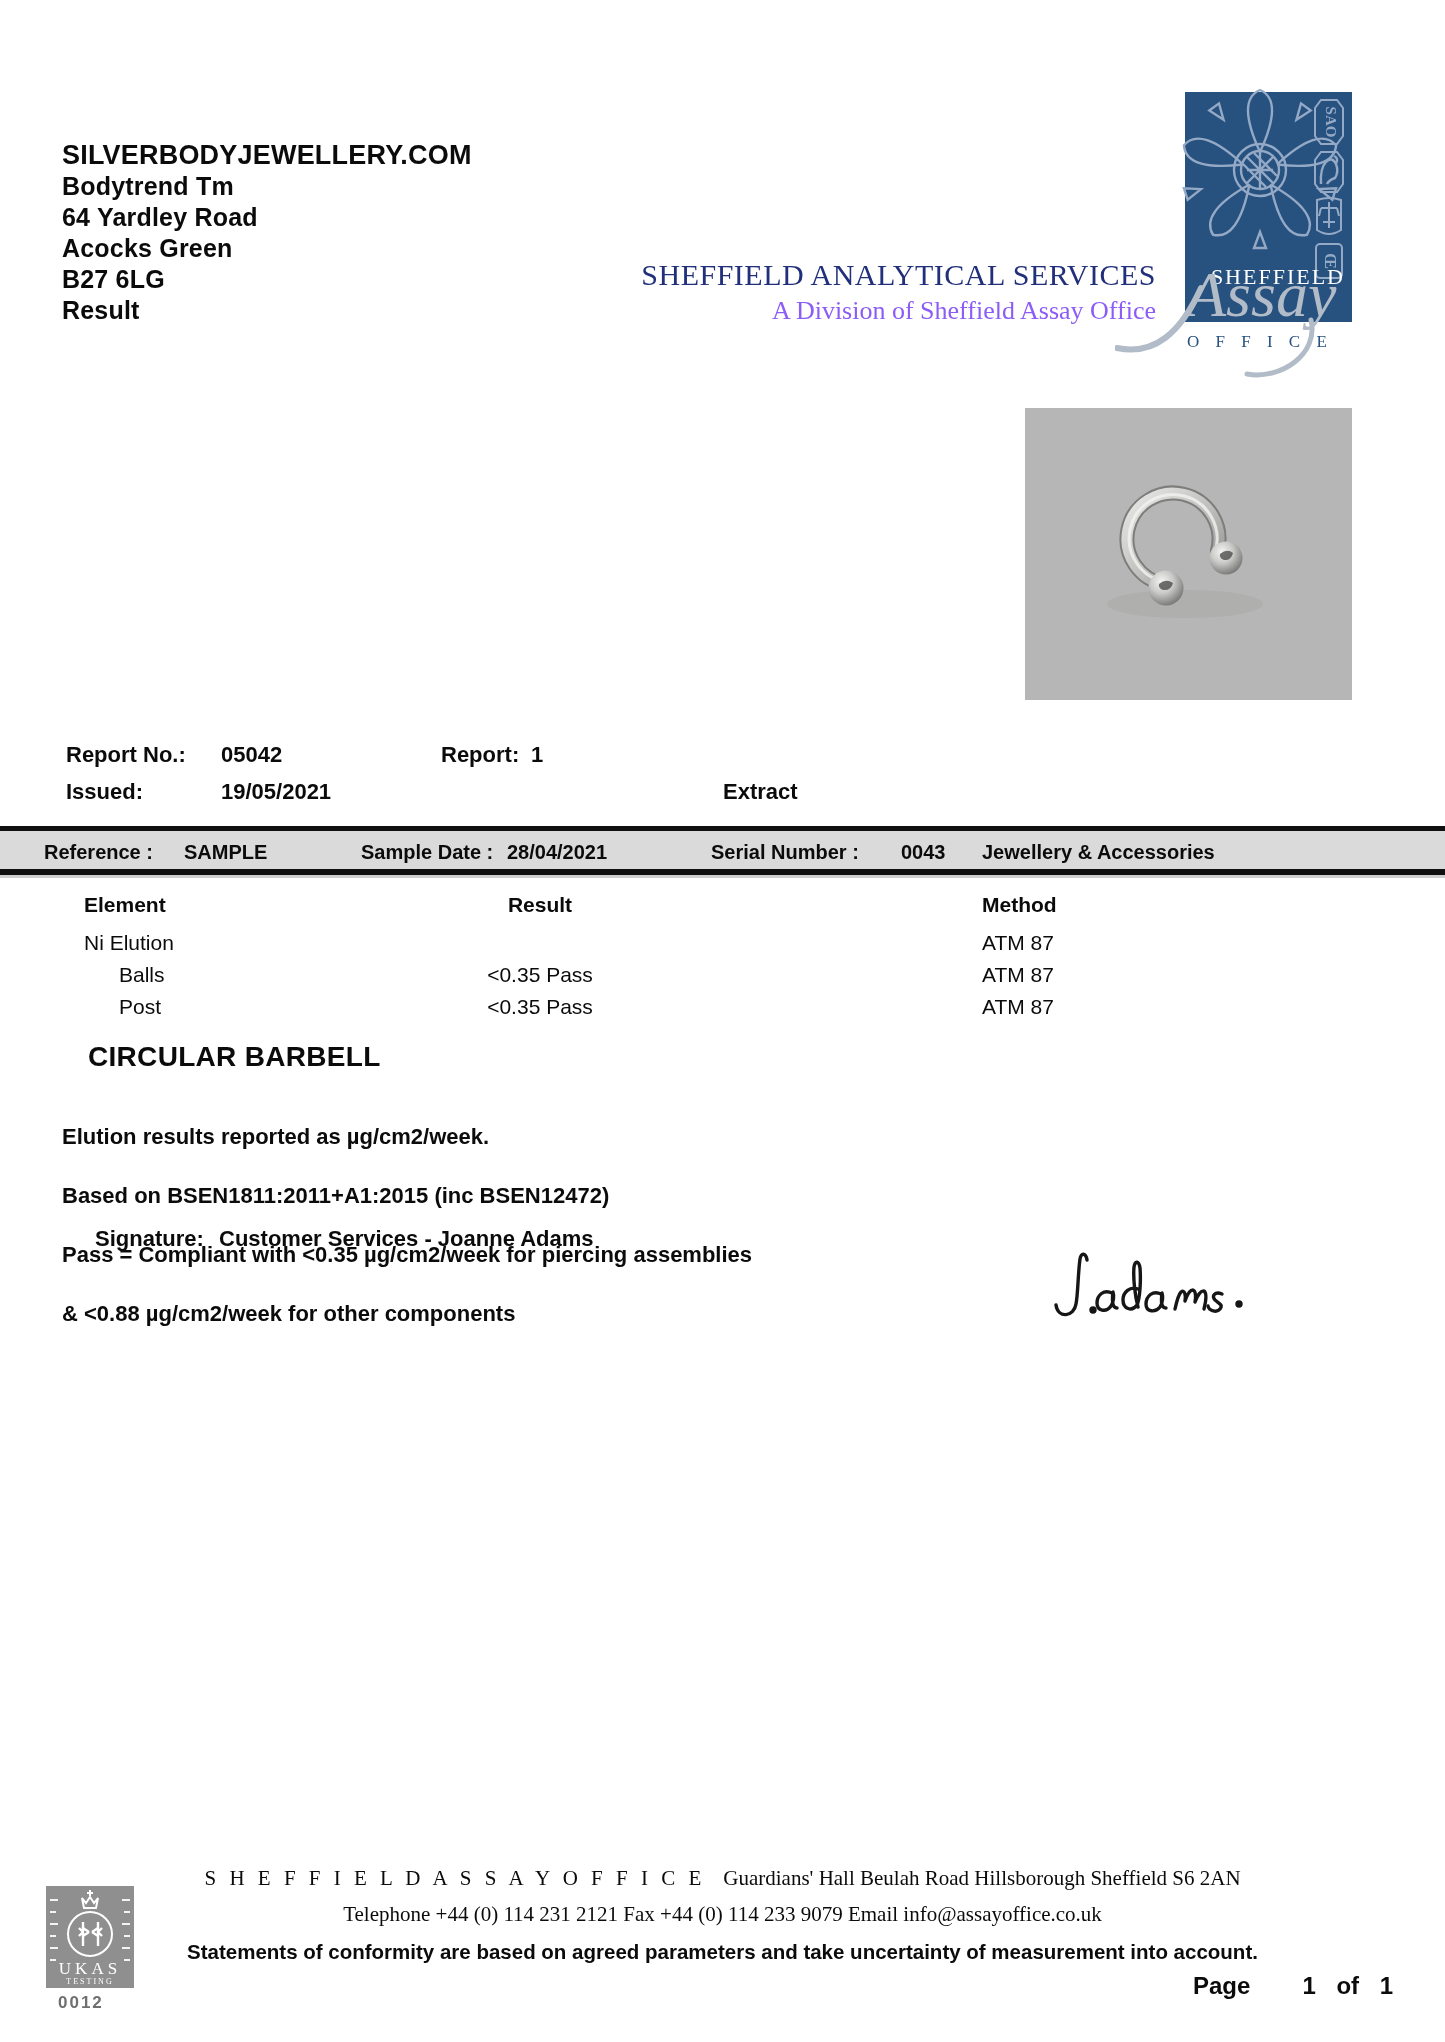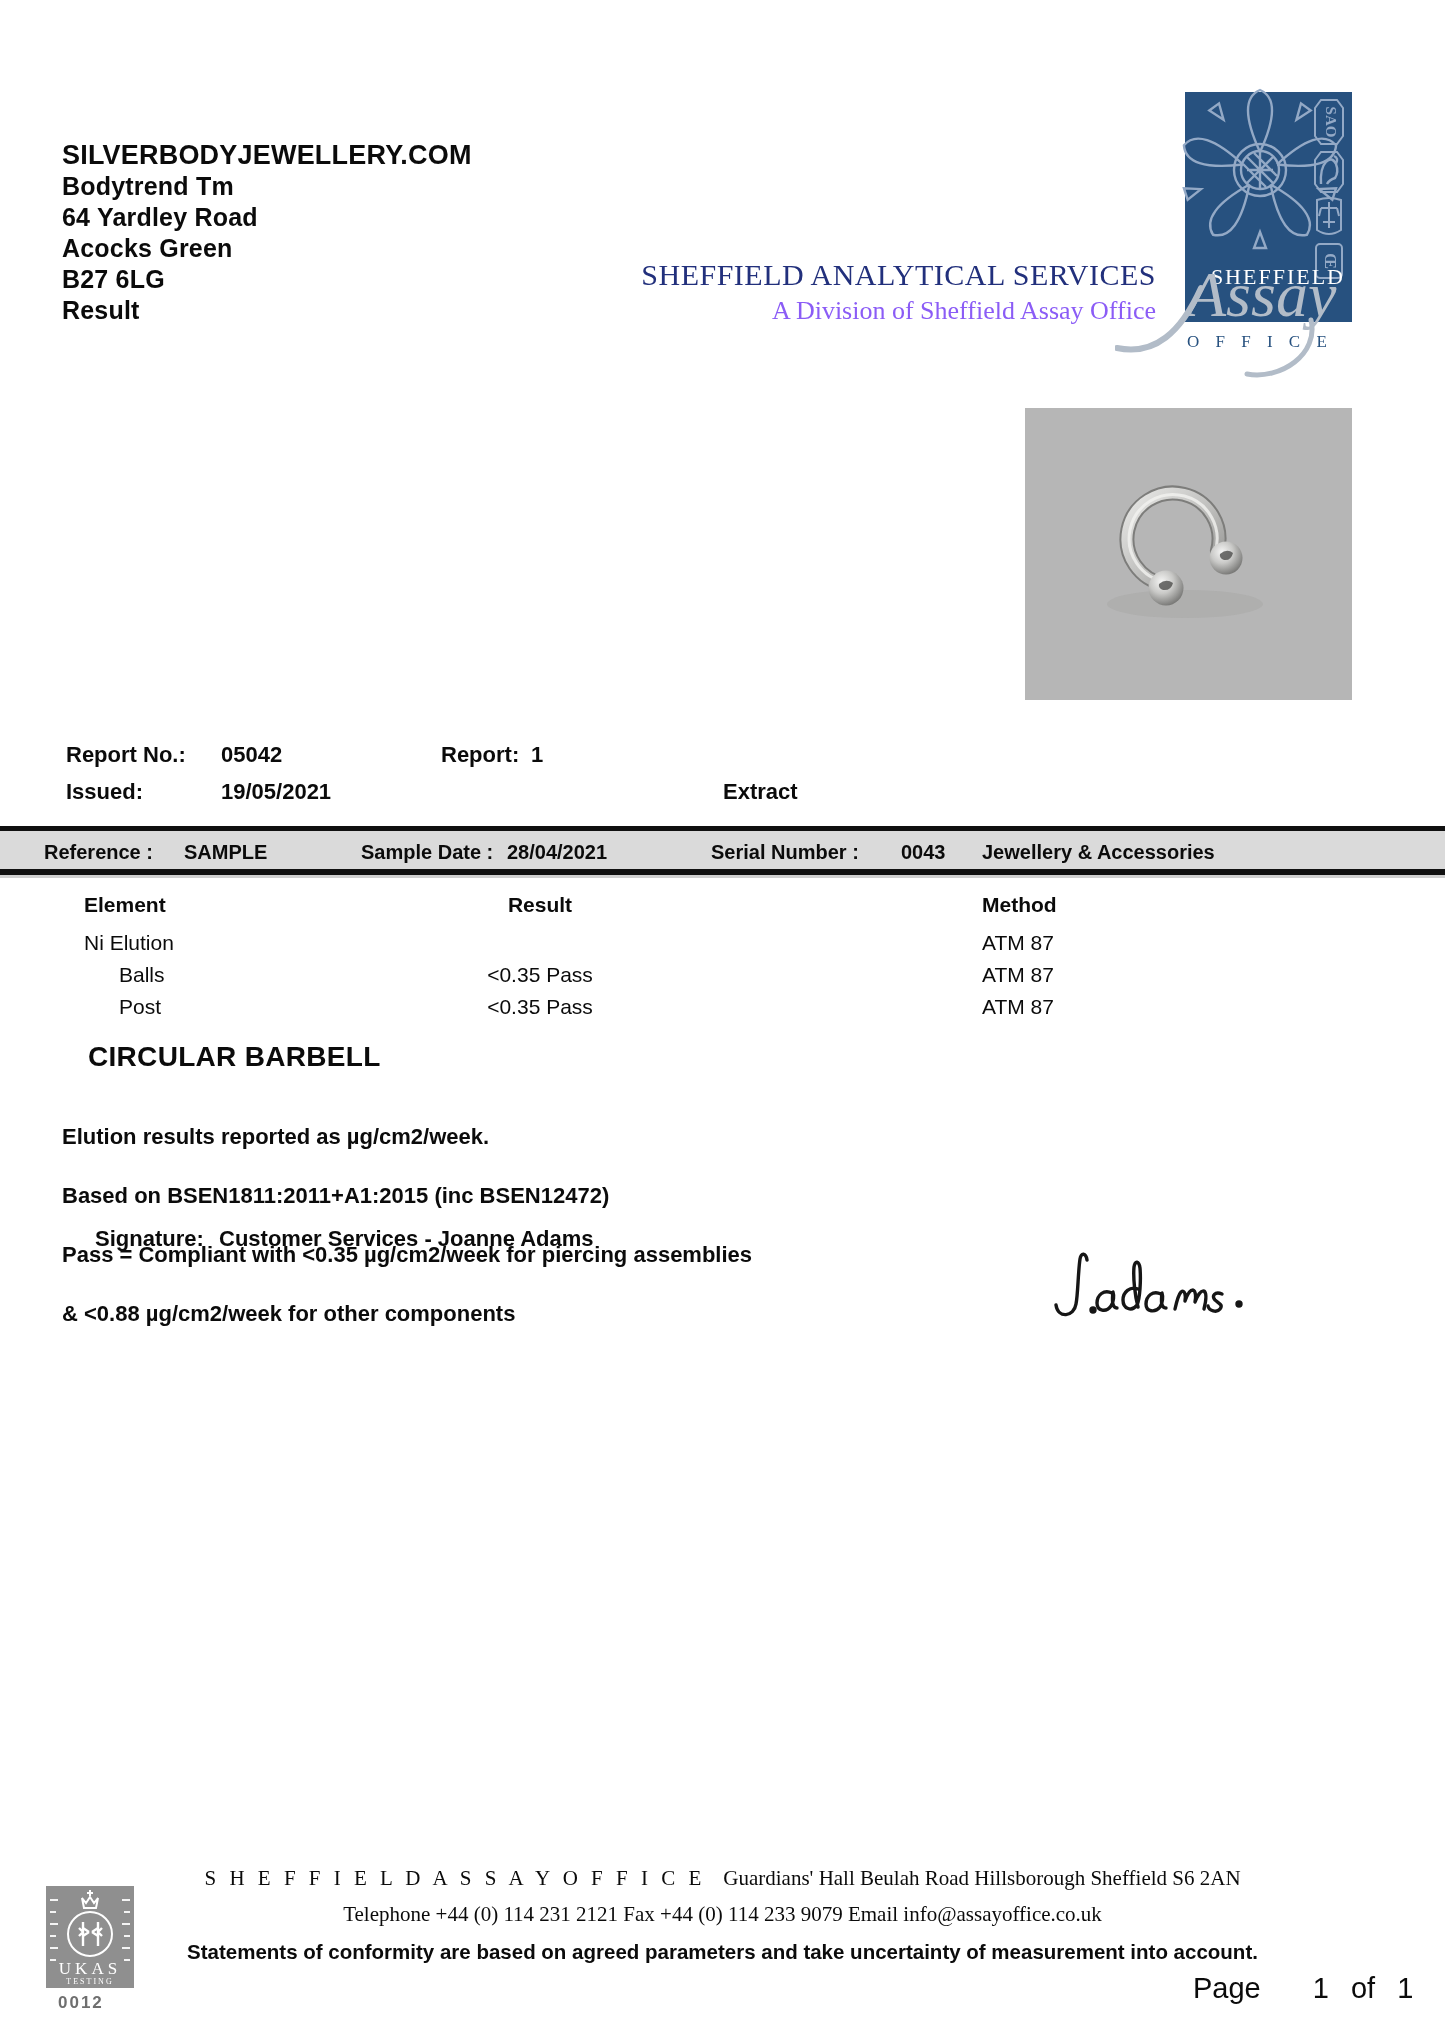--- a/index.html
+++ b/index.html
@@ -51,21 +51,21 @@
 
   
   .foot-line1 { left:0; top:1866px; width:1445px; text-align:center; font-family:"Liberation Serif", serif; font-size:21px; white-space:nowrap; }
   .foot-office { letter-spacing:4px; margin-right:18px; }
   .foot-line2 { left:0; top:1902px; width:1445px; text-align:center; font-family:"Liberation Serif", serif; font-size:21px; }
   .foot-line3 { left:0; top:1940px; width:1445px; text-align:center; font-weight:bold; font-size:20.5px; }
 
   .ukas { left:46px; top:1886px; }
   .ukas-number { left:58px; top:1993px; font-size:17px; color:#6f6f6f; letter-spacing:2px; font-weight:bold; }
 
-  .page-num { left:1193px; top:1972px; font-weight:normal; font-size:29px; }
+  .page-num { left:1193px; top:1972px; font-weight:bold; font-size:24px; }
   .page-num .val { margin-left:52px; word-spacing:14px; }
 </style>
 </head>
 <body>
 
 <div id="page">
 
   <div class="abs sender">
     <div class="company">SILVERBODYJEWELLERY.COM</div>
     <div>Bodytrend Tm</div>

